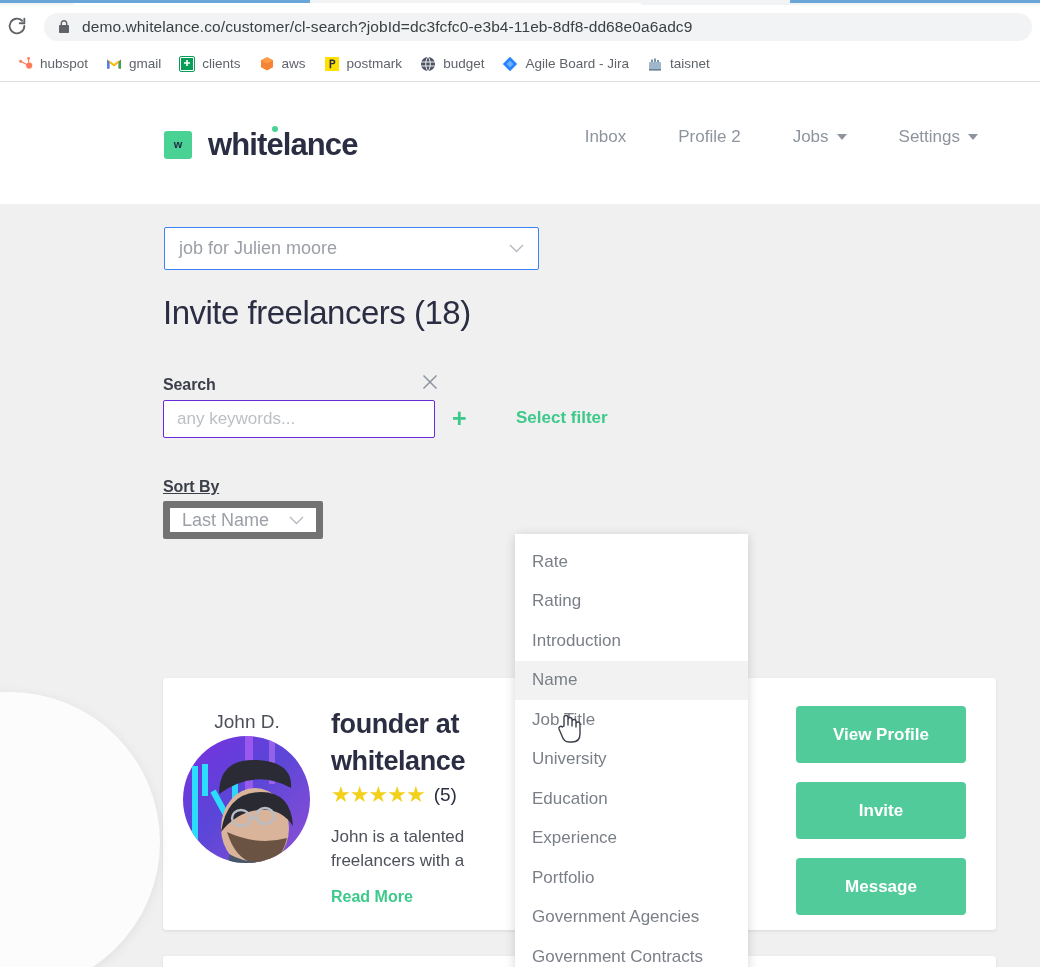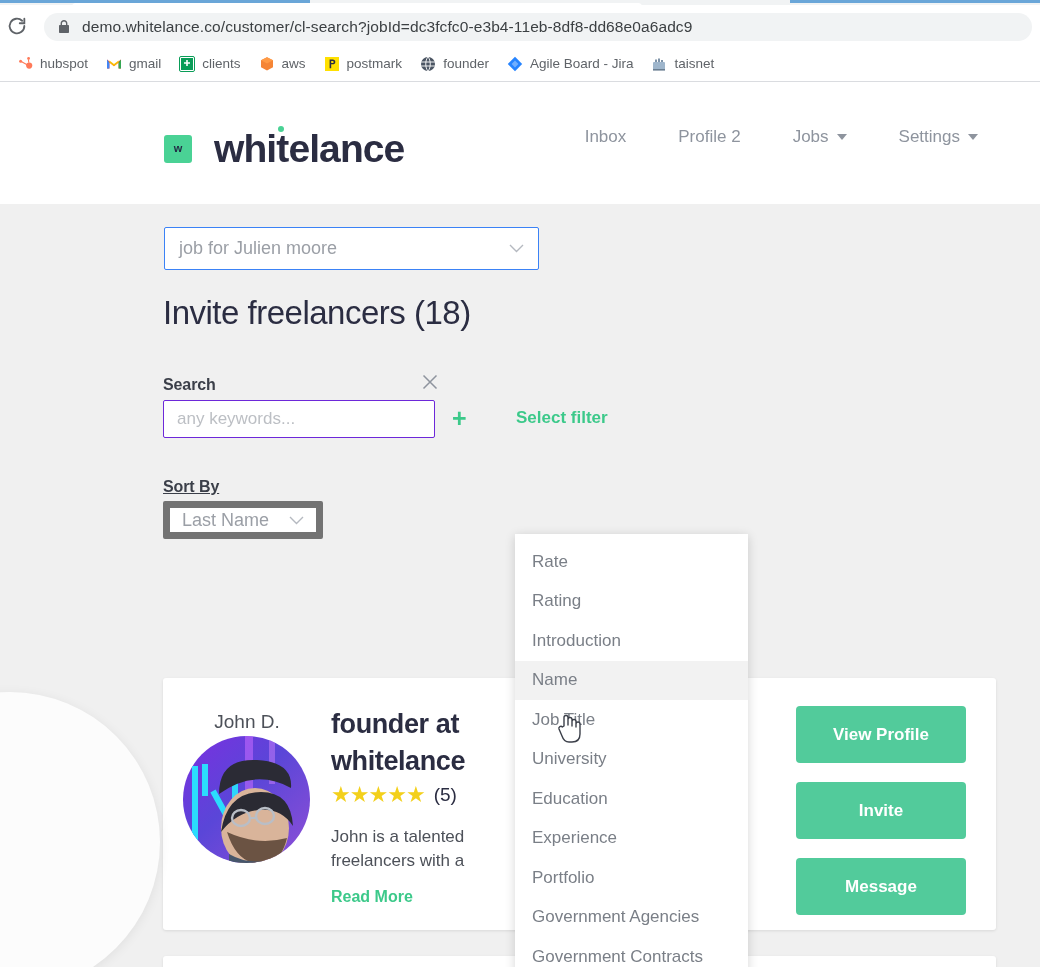--- a/index.html
+++ b/index.html
@@ -36,21 +36,21 @@
 
   
   #page { position:absolute; top:82px; left:0; width:1040px; height:885px; background:#f0f0f0; overflow:hidden; }
 
   
   #site-header { position:absolute; top:0; left:0; width:1040px; height:122px; background:#ffffff; }
   #brand { position:absolute; left:164px; top:47px; display:flex; align-items:center; cursor:pointer; }
   #logo-mark { width:28px; height:28px; background:#4ad295; border-radius:3px; display:flex;
       align-items:center; justify-content:center; }
   #logo-mark span { color:#222b45; font-size:11px; font-weight:bold; line-height:1; }
-  #brand-word { position:relative; margin-left:22px; font-size:39px; font-weight:bold; color:#2b2d42;
+  #brand-word { position:relative; margin-left:16px; font-size:31px; font-weight:bold; color:#2b2d42;
       letter-spacing:-0.9px; line-height:1; }
   #brand-dot { position:absolute; width:6px; height:6px; border-radius:50%; background:#4ad295;
       left:64px; top:-3px; }
   #main-nav { position:absolute; right:62px; top:45px; display:flex; align-items:center; }
   .nav-item { font-size:17px; color:#8e949e; margin-left:52px; cursor:pointer; white-space:nowrap;
       display:flex; align-items:center; }
   .caret { display:inline-block; margin-left:8px; border-left:5px solid transparent;
       border-right:5px solid transparent; border-top:6px solid #8e949e; }
 
   
@@ -199,21 +199,21 @@
         <path d="M5.6 3.6 h3.1 c1.7 0 2.6 .9 2.6 2.3 0 1.5 -1 2.4 -2.7 2.4 H7.2 v3.9 H5.6 Z M7.2 5 v1.9 h1.3 c.8 0 1.2 -.3 1.2 -1 0 -.6 -.4 -.9 -1.2 -.9 Z" fill="#2b2d42"></path>
       </svg>
       <span class="bm-label">postmark</span>
     </div>
 
     <div class="bookmark">
       <svg class="bm-icon" viewBox="0 0 16 16">
         <circle cx="8" cy="8" r="7" fill="#4b5563"></circle>
         <path d="M8 1 C5 4 5 12 8 15 M8 1 C11 4 11 12 8 15 M1.3 6 h13.4 M1.3 10 h13.4" stroke="#fff" stroke-width="0.9" fill="none"></path>
       </svg>
-      <span class="bm-label">founder</span>
+      <span class="bm-label">budget</span>
     </div>
 
     <div class="bookmark">
       <svg class="bm-icon" viewBox="0 0 16 16">
         <path d="M8 0.8 L15.2 8 L8 15.2 L0.8 8 Z" fill="#2684ff"></path>
         <path d="M8 4.6 L11.4 8 L8 11.4 L4.6 8 Z" fill="#fff" opacity="0.35"></path>
       </svg>
       <span class="bm-label">Agile Board - Jira</span>
     </div>
 

